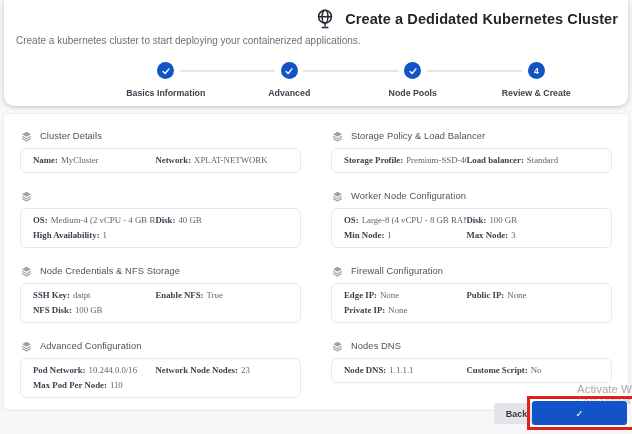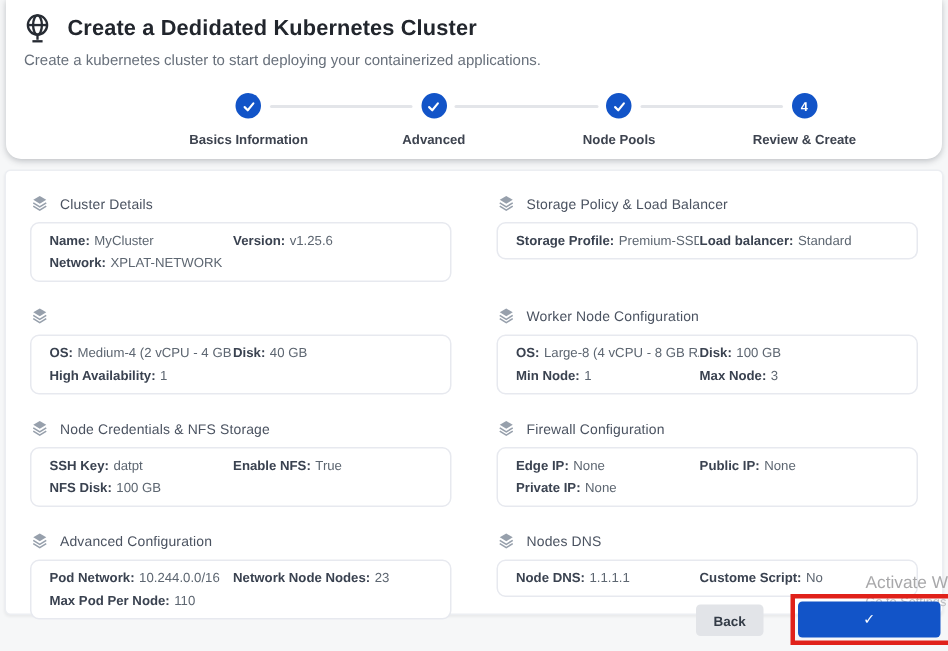--- a/index.html
+++ b/index.html
@@ -13,21 +13,21 @@
   }
 
   
   .top-card {
     position:absolute; left:4px; top:0; width:624px; height:106px;
     background:#ffffff;
     border-radius:0 0 10px 10px;
     box-shadow:0 1px 4px rgba(60,65,75,.30);
   }
   .header { padding:8px 10px 0 10px; }
-  .header-row { display:flex; align-items:center; gap:9px; }
+  .header-row { display:flex; align-items:center; gap:9px;justify-content:flex-end; }
   .globe-icon { width:22px; height:22px; color:#262b33; flex:0 0 auto; }
   .page-title { font-size:14.5px; font-weight:bold; color:#22262d; letter-spacing:.1px; }
   .page-subtitle { margin-top:5px; margin-left:2px; font-size:10px; color:#68707b; }
 
   .stepper {
     position:absolute; left:100px; right:30px; top:62px;
     display:flex;
   }
   .step { flex:1; display:flex; flex-direction:column; align-items:center; position:relative; cursor:default; }
   .step:not(:first-child)::before {
@@ -57,36 +57,37 @@
     column-gap:30px; row-gap:16px;
   }
   .section-header { display:flex; align-items:center; gap:7px; margin-bottom:6px; height:13px; }
   .layers-icon { width:13px; height:13px; color:#97a0ac; flex:0 0 auto; }
   .section-title { font-size:9.3px; font-weight:normal; color:#4a5260; letter-spacing:.1px; }
   .kv-box {
     border:1px solid #e7e9ef; border-radius:6px;
     padding:4px 12px;
     display:grid; grid-template-columns:48% 52%;
     background:#fff;
+    font-family:Liberation Serif, serif;
   }
   .field { font-size:8.8px; line-height:15px; white-space:nowrap; overflow:hidden; }
   .k { font-weight:bold; color:#3a4250; }
   .v { color:#5d6671; margin-left:3px; }
 
   
   .watermark {
     position:absolute; left:577px; top:383px; width:55px;
     color:#a8a8aa; z-index:1; white-space:nowrap; overflow:visible;
   }
   .watermark-line1 { font-size:11.5px; }
   .watermark-line2 { font-size:8.5px; color:#bcbdc0; margin-top:1px; }
 
   
   .back-button {
-    position:absolute; left:464px; top:403px; width:45px; height:21px;
+    position:absolute; left:494px; top:403px; width:45px; height:21px;
     background:#e2e4e8; border:none; border-radius:3px;
     font-family:inherit; font-size:9px; font-weight:bold; color:#333b46;
     cursor:pointer; z-index:2;
   }
   .annotation-box {
     position:absolute; left:527px; top:396px; width:112px; height:34px;
     border:3px solid var(--annotation, #e0211a);
     z-index:4; pointer-events:none;
   }
   .create-button {
@@ -159,21 +160,20 @@
           <svg viewBox="0 0 24 24" fill="none" stroke="currentColor" stroke-width="2" stroke-linejoin="round">
             <path d="M12 3 L20 7.8 12 12.6 4 7.8 Z" fill="currentColor" stroke="none"></path>
             <path d="M4 11.6 L12 16.4 20 11.6"></path>
             <path d="M4 15.6 L12 20.4 20 15.6"></path>
           </svg>
         </span>
         <span class="section-title">Cluster Details</span>
       </div>
       <div class="kv-box">
         <div class="field"><span class="k">Name:</span><span class="v">MyCluster</span></div>
-        <div class="field"><span class="k">Version:</span><span class="v">v1.25.6</span></div>
         <div class="field"><span class="k">Network:</span><span class="v">XPLAT-NETWORK</span></div>
       </div>
     </div>
 
     <div class="section">
       <div class="section-header">
         <span class="layers-icon">
           <svg viewBox="0 0 24 24" fill="none" stroke="currentColor" stroke-width="2" stroke-linejoin="round">
             <path d="M12 3 L20 7.8 12 12.6 4 7.8 Z" fill="currentColor" stroke="none"></path>
             <path d="M4 11.6 L12 16.4 20 11.6"></path>

